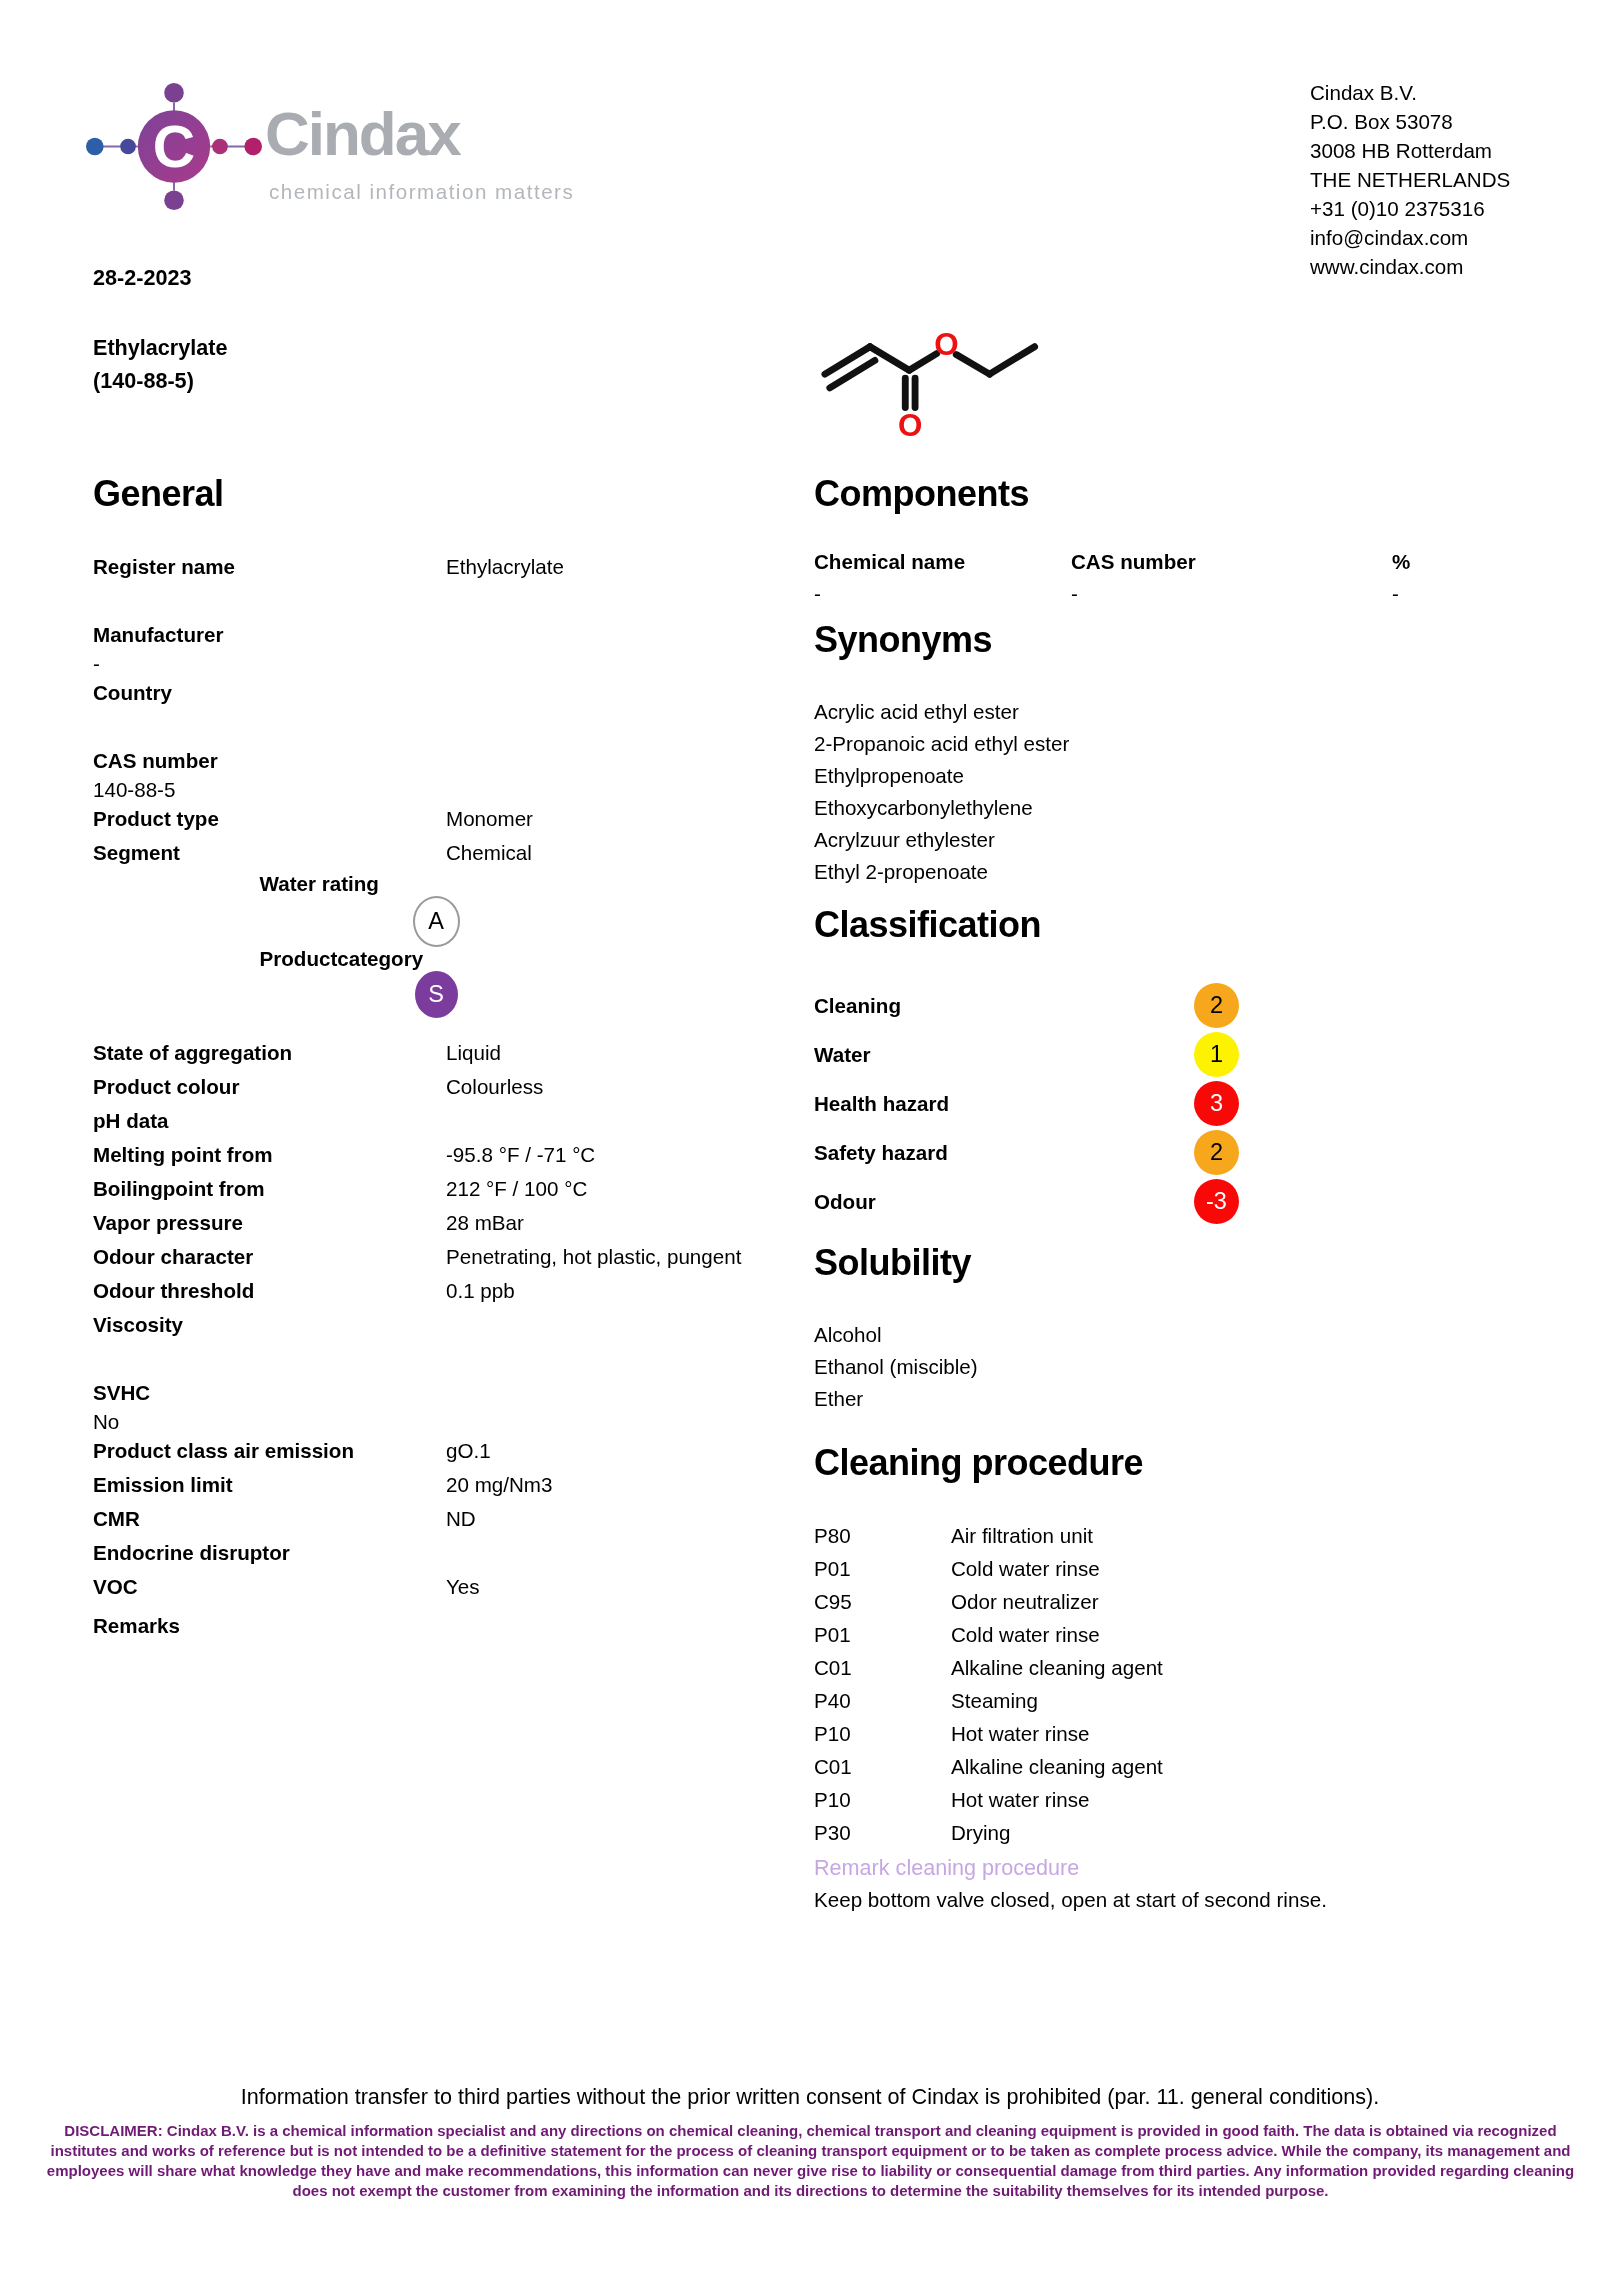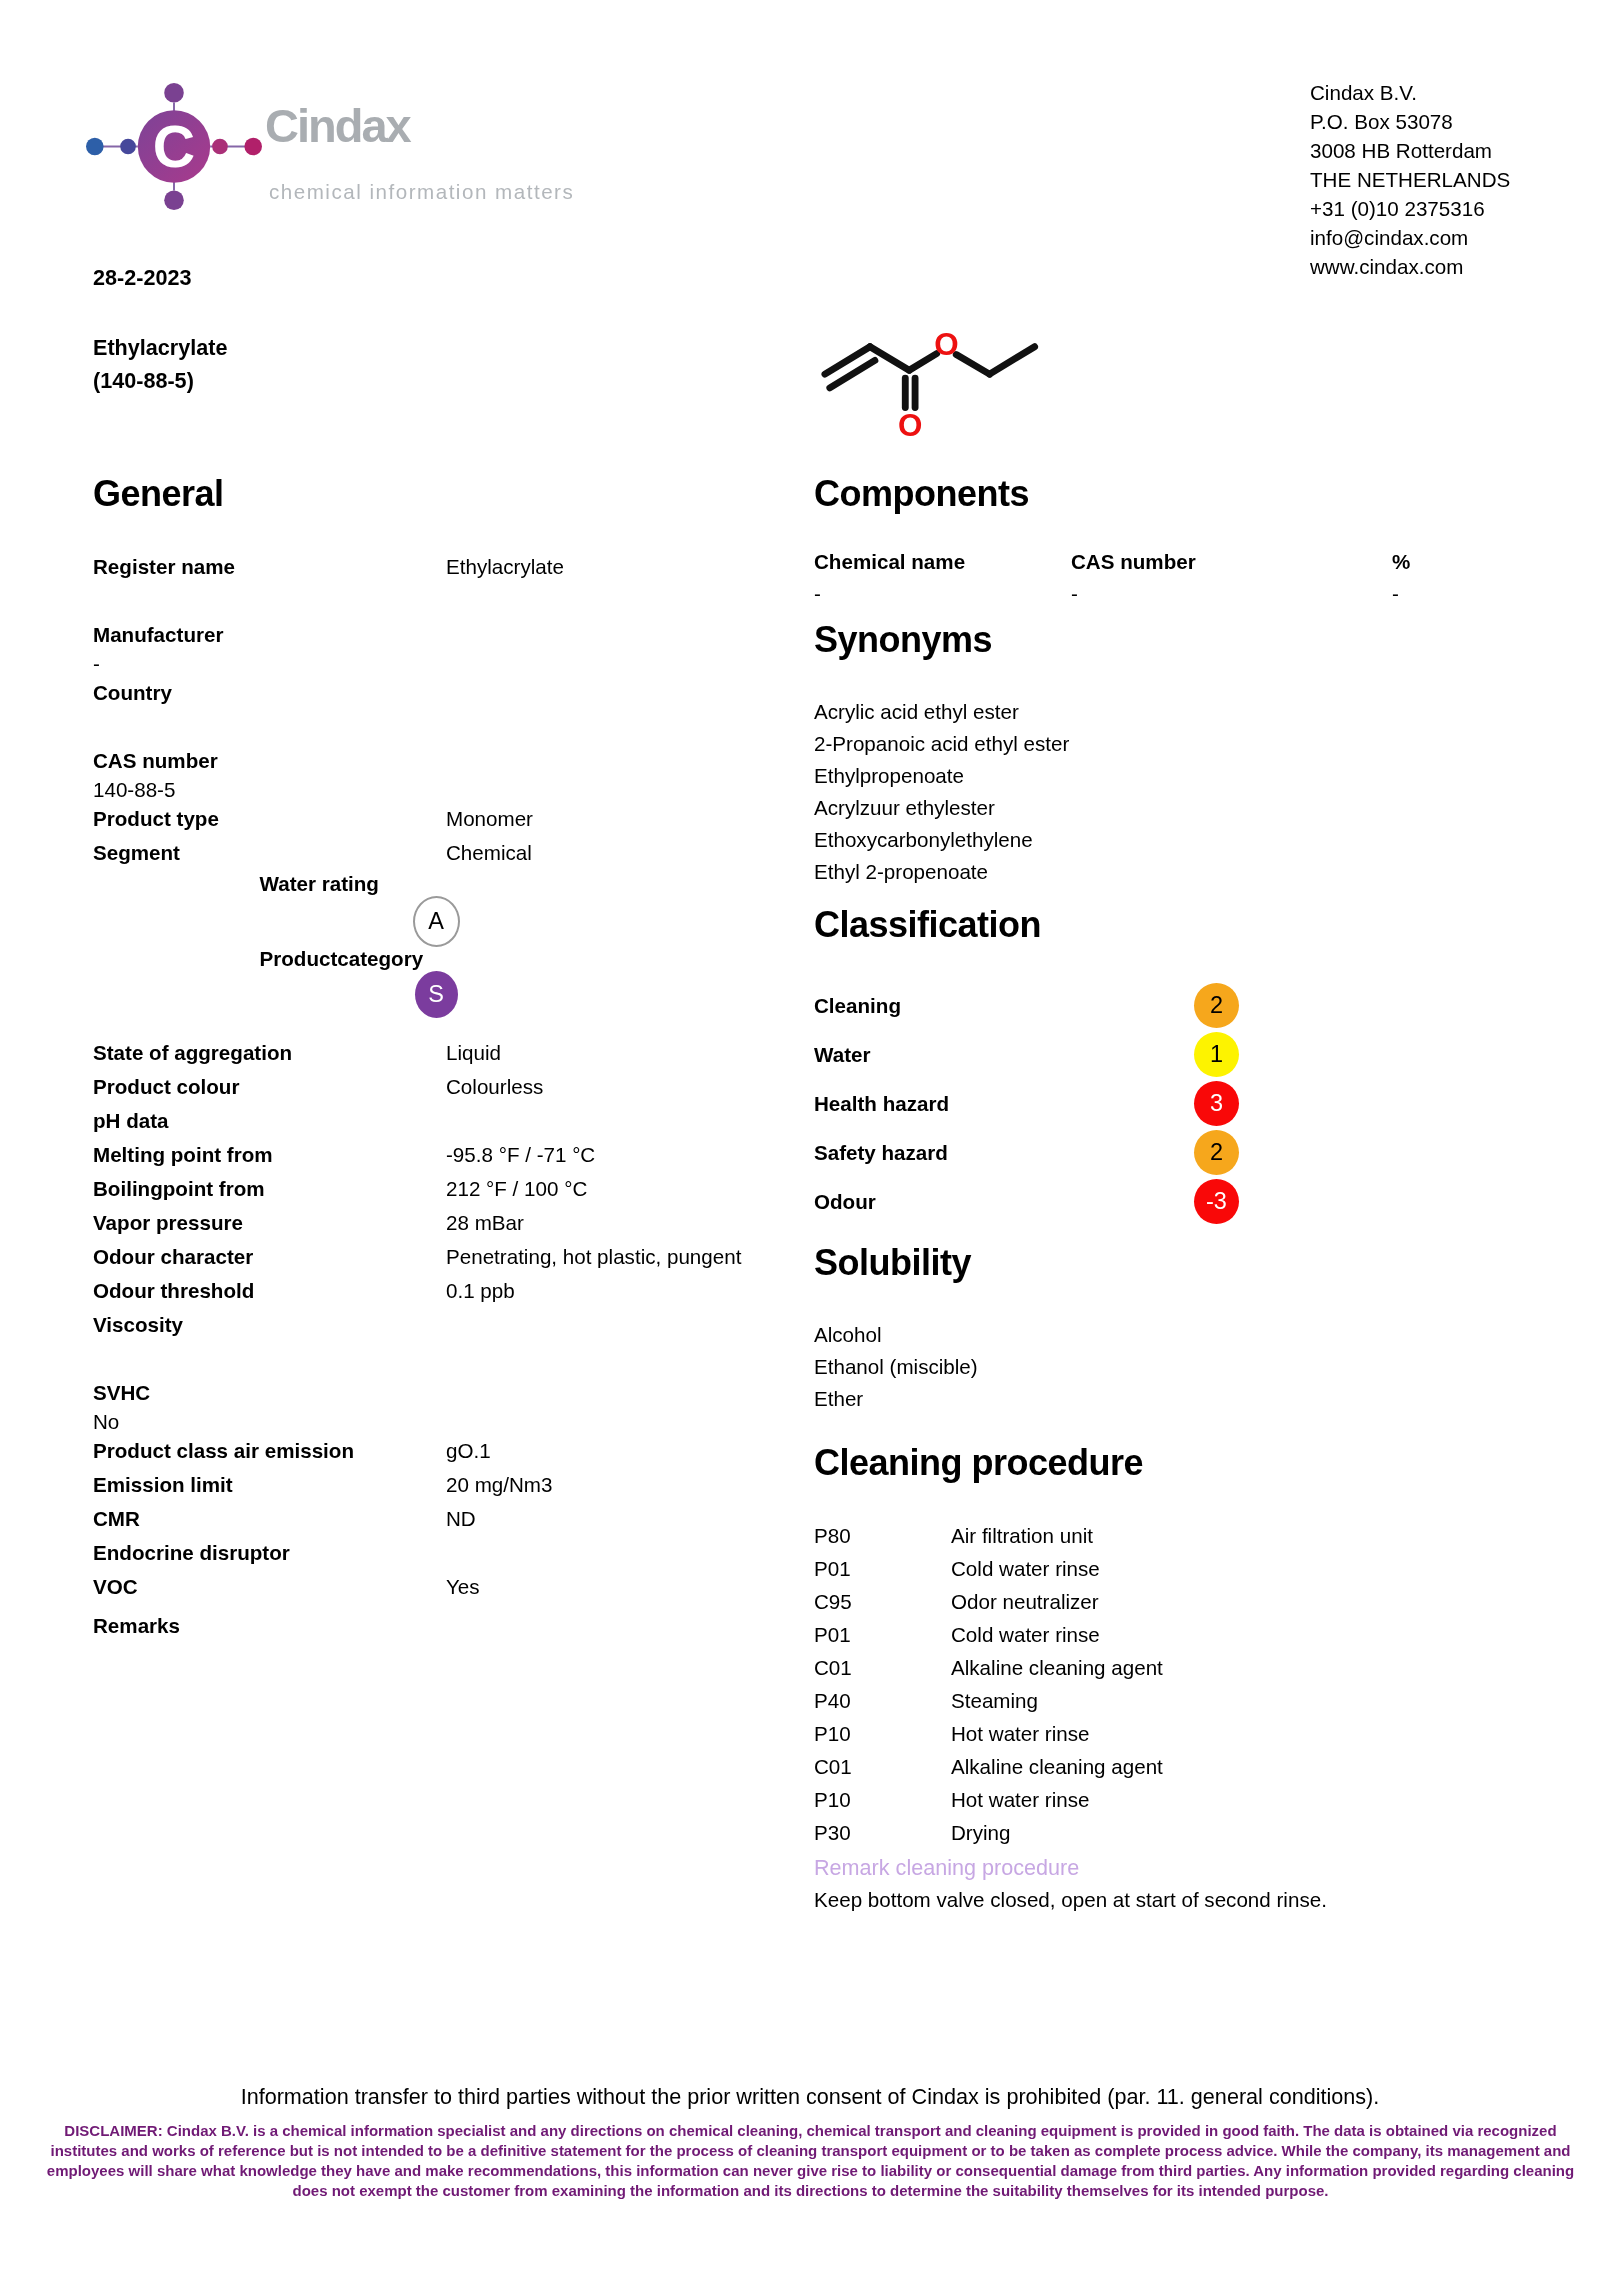--- a/index.html
+++ b/index.html
@@ -1,21 +1,21 @@
 <!DOCTYPE html>
 <html><head>
 <meta charset="utf-8">
 <style>
   html,body{margin:0;padding:0;background:#ffffff;}
   body{font-family:"Liberation Sans","DejaVu Sans",sans-serif;color:#000;}
   .page{position:relative;width:1620px;height:2293px;background:#fff;overflow:hidden;margin:0 auto;}
 
   
   .logo-svg{position:absolute;left:81px;top:81px;}
-  .logo-word{position:absolute;left:265px;top:98px;font-size:47px;font-weight:bold;color:#a9adb1;letter-spacing:-2px;}
+  .logo-word{position:absolute;left:265px;top:98px;font-size:62px;font-weight:bold;color:#a9adb1;letter-spacing:-2px;}
   .logo-tagline{position:absolute;left:269px;top:180px;font-size:20.6px;color:#b3b7bb;letter-spacing:1.5px;}
   .company{position:absolute;left:1310px;top:78px;font-size:20.6px;line-height:29px;}
   .date{position:absolute;left:93px;top:265px;font-size:21.6px;font-weight:bold;}
   .product-title{position:absolute;left:93px;top:331px;font-size:21.6px;font-weight:bold;line-height:33px;}
   .structure{position:absolute;left:821px;top:323px;}
 
   
   .col-left{position:absolute;left:93px;top:473px;width:686px;}
   .col-right{position:absolute;left:814px;top:473px;width:774px;}
   h1{font-size:36px;font-weight:bold;margin:0 0 37px 0;letter-spacing:-0.5px;}
@@ -233,22 +233,22 @@
     <div class="comp-row">
       <div class="c-name">-</div>
       <div class="c-cas">-</div>
       <div class="c-pct">-</div>
     </div>
 
     <h1 class="syn-title">Synonyms</h1>
     <div class="list-item">Acrylic acid ethyl ester</div>
     <div class="list-item">2-Propanoic acid ethyl ester</div>
     <div class="list-item">Ethylpropenoate</div>
+    <div class="list-item">Ethoxycarbonylethylene</div>
     <div class="list-item">Acrylzuur ethylester</div>
-    <div class="list-item">Ethoxycarbonylethylene</div>
     <div class="list-item">Ethyl 2-propenoate</div>
 
     <h1 class="class-title">Classification</h1>
     <div class="class-row">
       <div class="label">Cleaning</div>
       <div class="class-badge" style="background-color: rgb(246, 167, 28); color: rgb(0, 0, 0);">2</div>
     </div>
     <div class="class-row">
       <div class="label">Water</div>
       <div class="class-badge" style="background-color: rgb(253, 243, 0); color: rgb(0, 0, 0);">1</div>

